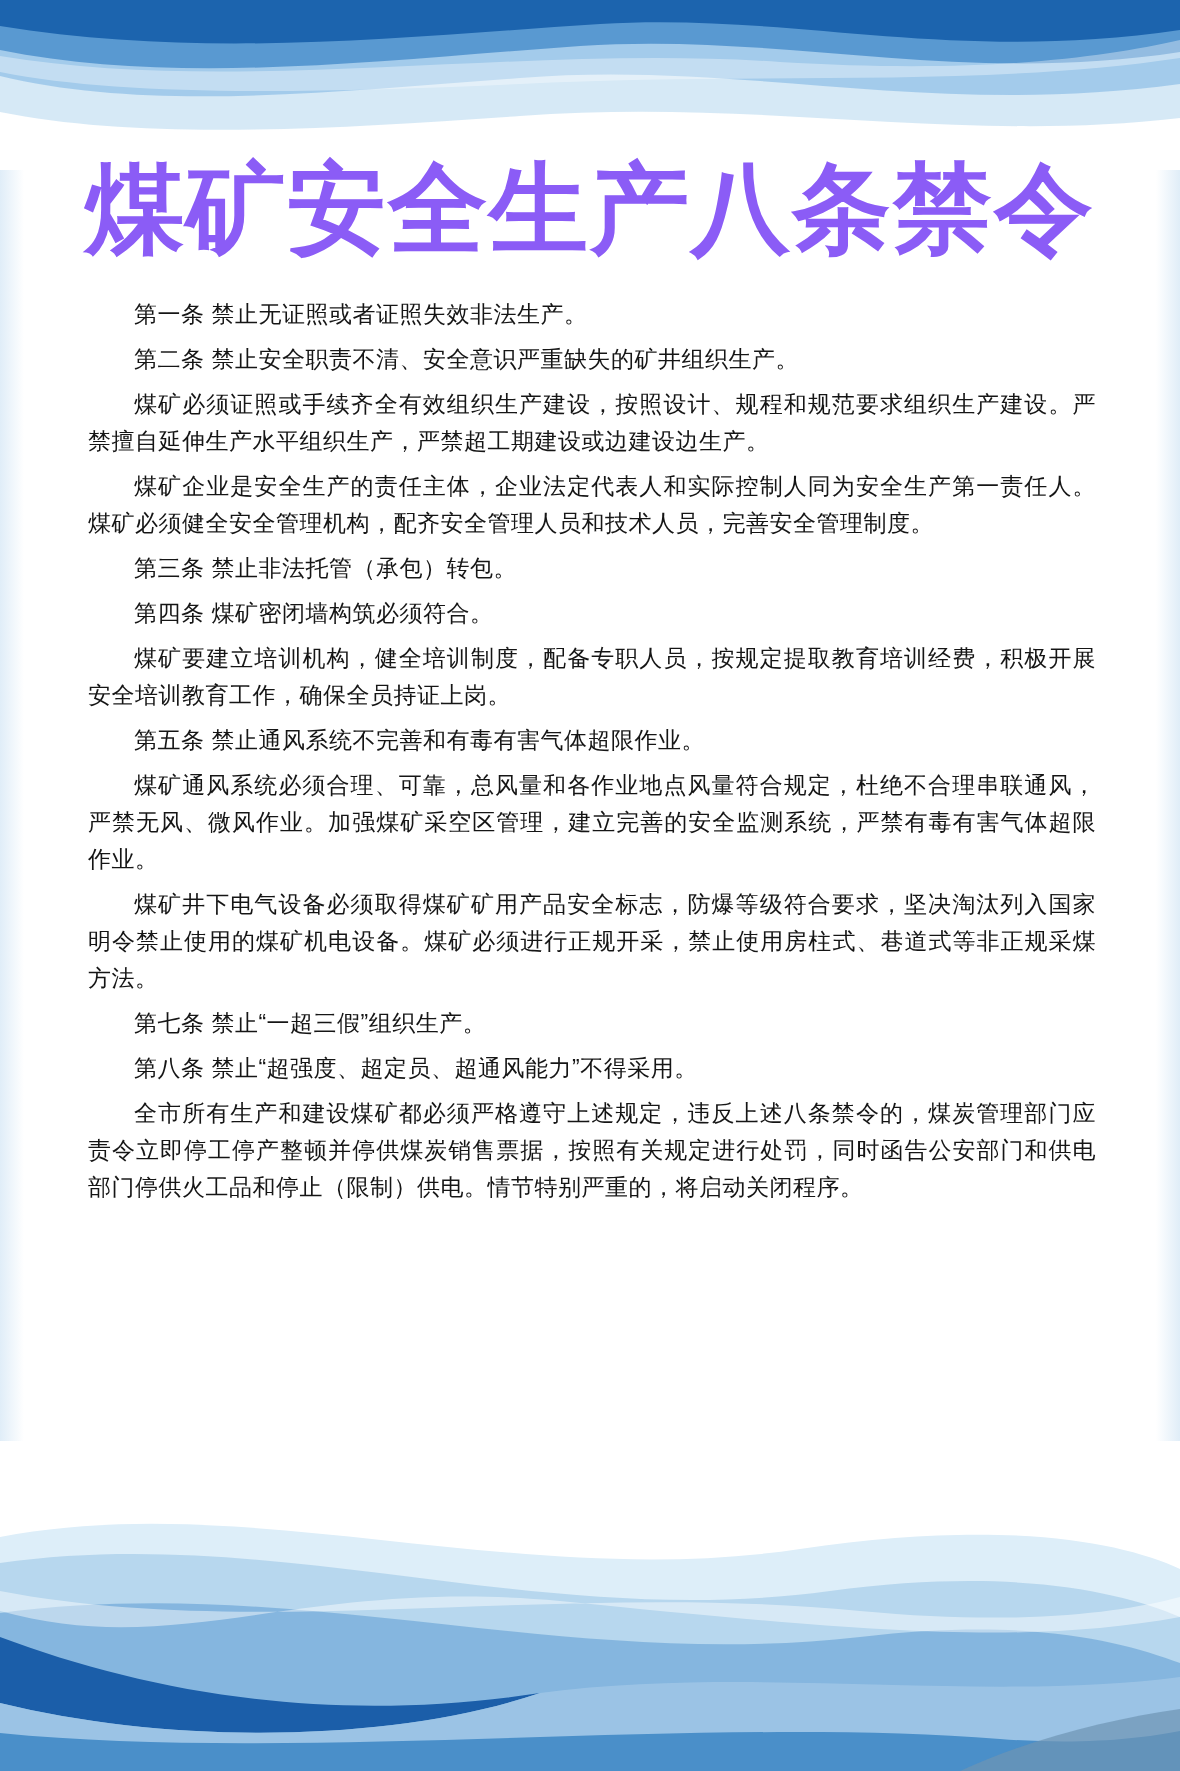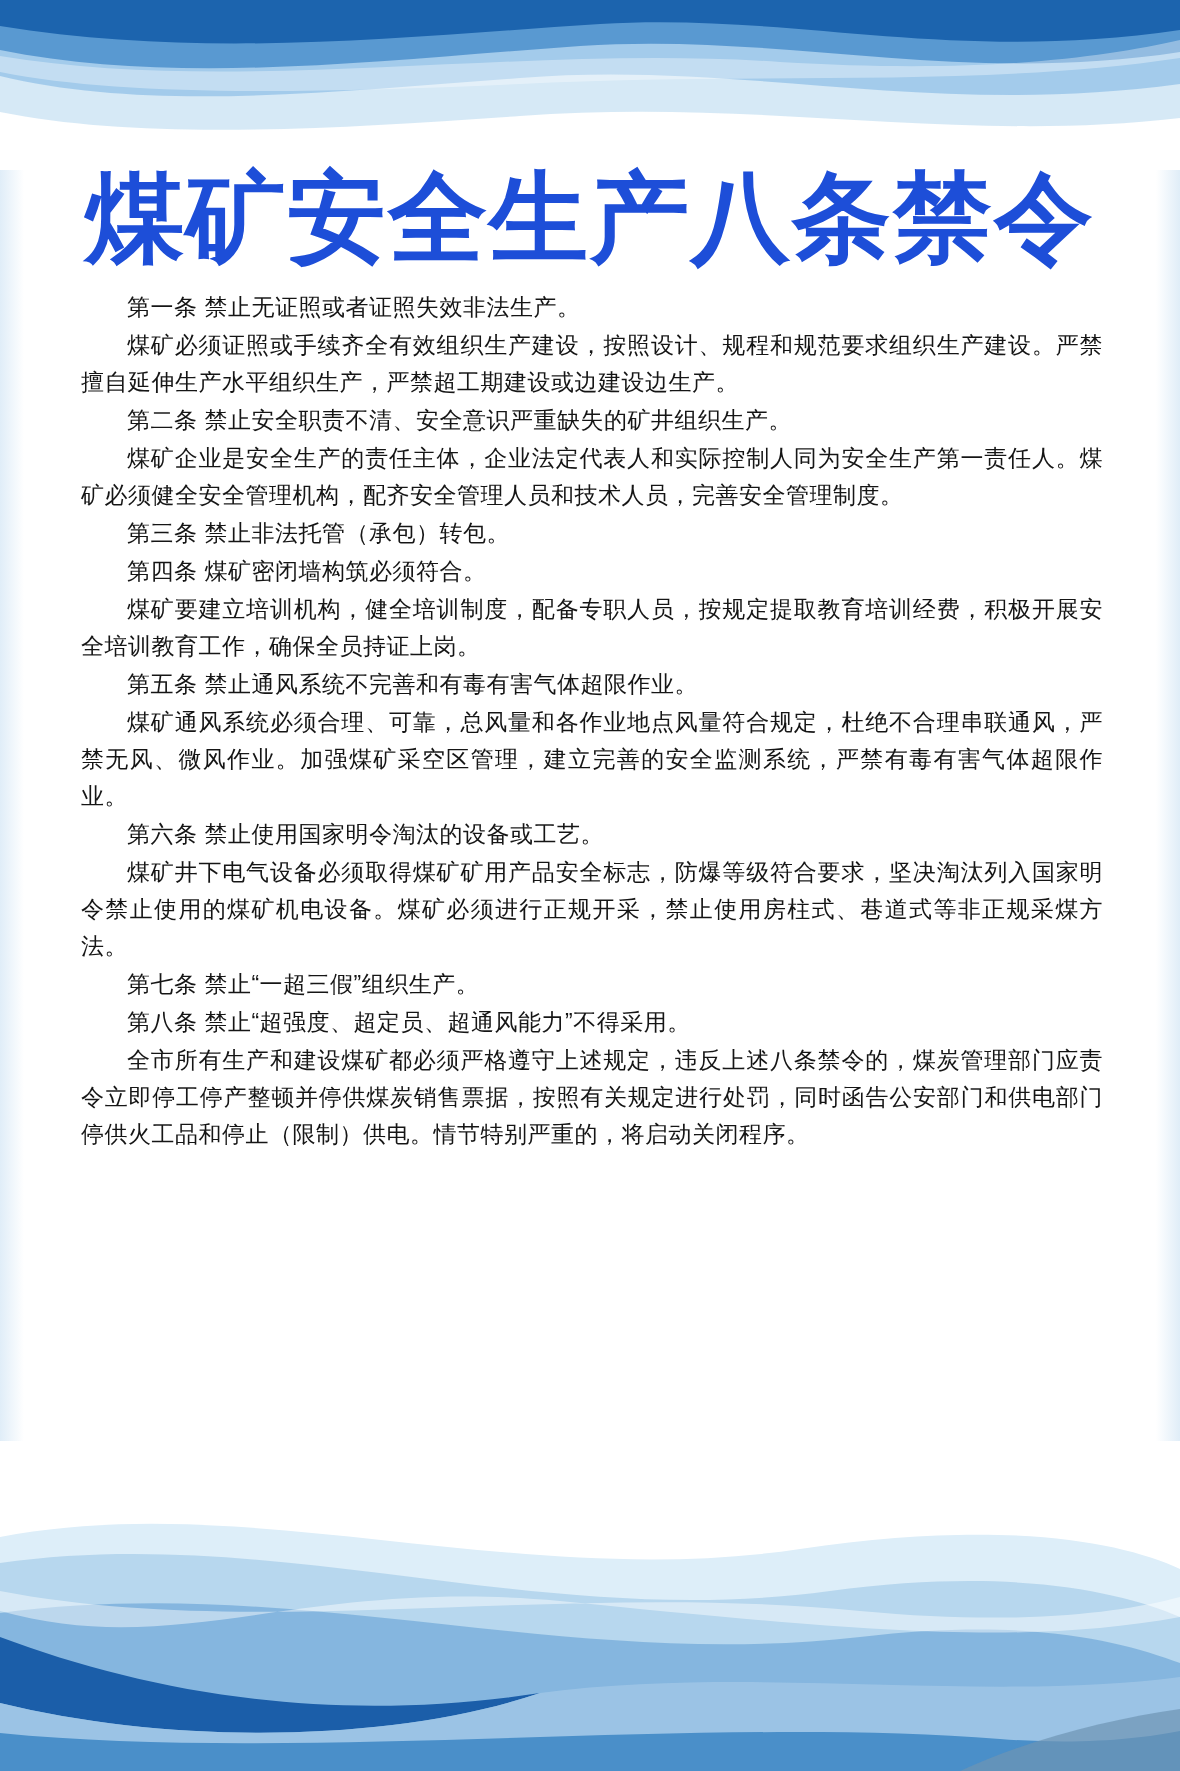--- a/index.html
+++ b/index.html
@@ -12,66 +12,65 @@
     background:#ffffff;
     font-family:"Liberation Sans","DejaVu Sans",sans-serif;
   }
   .top-deco{position:absolute;top:0;left:0;width:1180px;height:160px;display:block;pointer-events:none;}
   .bottom-deco{position:absolute;bottom:0;left:0;width:1180px;height:330px;display:block;pointer-events:none;}
   .edge{position:absolute;top:170px;bottom:330px;width:24px;pointer-events:none;}
   .edge.left{left:0;background:linear-gradient(to right, rgba(173,208,236,.38), rgba(255,255,255,0));}
   .edge.right{right:0;background:linear-gradient(to left, rgba(173,208,236,.38), rgba(255,255,255,0));}
   .title{
     position:absolute;
-    top:153px;left:0;width:100%;
+    top:144px;left:0;width:100%;
     margin:0;
     text-align:center;
     font-size:99px;
     font-weight:800;
     letter-spacing:2px;
-    color:#1d4ed8;
+    color:#8b5cf6;
     white-space:nowrap;
   }
   .content{
     position:absolute;
     top:288px;left:80px;width:1024px;
     color:#151515;
     font-size:23px;
     line-height:37px;
     text-align:justify;
     letter-spacing:0.5px;
   }
-  .content p{margin:1px;text-indent:2em;}
+  .content p{margin:8px;text-indent:2em;}
 </style>
 </head>
 <body>
 
 <div class="poster">
 
   <svg class="top-deco" viewBox="0 0 1180 160" preserveAspectRatio="none" aria-hidden="true">
     <path fill="#cfe5f5" opacity="0.85" d="M0,0 H1180 V118 C960,144 760,98 520,116 C320,130 140,140 0,112 Z"></path>
     <path fill="#9dc8ea" opacity="0.9" d="M0,0 H1180 V84 C930,118 740,60 520,78 C330,92 150,112 0,76 Z"></path>
     <path fill="#5596d0" opacity="0.95" d="M0,0 H1180 V52 C960,86 780,32 580,46 C380,60 180,86 0,50 Z"></path>
     <path fill="#1c64ae" d="M0,0 H1180 V30 C950,64 790,12 600,24 C410,36 210,60 0,26 Z"></path>
     <path fill="#ffffff" opacity="0.35" d="M0,56 C240,96 520,44 780,62 C980,74 1100,58 1180,40 L1180,58 C980,88 760,72 520,84 C300,94 120,96 0,72 Z"></path>
   </svg>
 
   <h1 class="title">煤矿安全生产八条禁令</h1>
 
   <div class="content">
     <p>第一条 禁止无证照或者证照失效非法生产。</p>
+    <p>第二条 禁止安全职责不清、安全意识严重缺失的矿井组织生产。</p>
     <p>煤矿必须证照或手续齐全有效组织生产建设，按照设计、规程和规范要求组织生产建设。严禁擅自延伸生产水平组织生产，严禁超工期建设或边建设边生产。</p>
-    <p>第二条 禁止安全职责不清、安全意识严重缺失的矿井组织生产。</p>
     <p>煤矿企业是安全生产的责任主体，企业法定代表人和实际控制人同为安全生产第一责任人。煤矿必须健全安全管理机构，配齐安全管理人员和技术人员，完善安全管理制度。</p>
     <p>第三条 禁止非法托管（承包）转包。</p>
     <p>第四条 煤矿密闭墙构筑必须符合。</p>
     <p>煤矿要建立培训机构，健全培训制度，配备专职人员，按规定提取教育培训经费，积极开展安全培训教育工作，确保全员持证上岗。</p>
     <p>第五条 禁止通风系统不完善和有毒有害气体超限作业。</p>
     <p>煤矿通风系统必须合理、可靠，总风量和各作业地点风量符合规定，杜绝不合理串联通风，严禁无风、微风作业。加强煤矿采空区管理，建立完善的安全监测系统，严禁有毒有害气体超限作业。</p>
-    <p>第六条 禁止使用国家明令淘汰的设备或工艺。</p>
     <p>煤矿井下电气设备必须取得煤矿矿用产品安全标志，防爆等级符合要求，坚决淘汰列入国家明令禁止使用的煤矿机电设备。煤矿必须进行正规开采，禁止使用房柱式、巷道式等非正规采煤方法。</p>
     <p>第七条 禁止“一超三假”组织生产。</p>
     <p>第八条 禁止“超强度、超定员、超通风能力”不得采用。</p>
     <p>全市所有生产和建设煤矿都必须严格遵守上述规定，违反上述八条禁令的，煤炭管理部门应责令立即停工停产整顿并停供煤炭销售票据，按照有关规定进行处罚，同时函告公安部门和供电部门停供火工品和停止（限制）供电。情节特别严重的，将启动关闭程序。</p>
   </div>
 
   <div class="edge left"></div>
   <div class="edge right"></div>
 
   <svg class="bottom-deco" viewBox="0 0 1180 330" preserveAspectRatio="none" aria-hidden="true">

